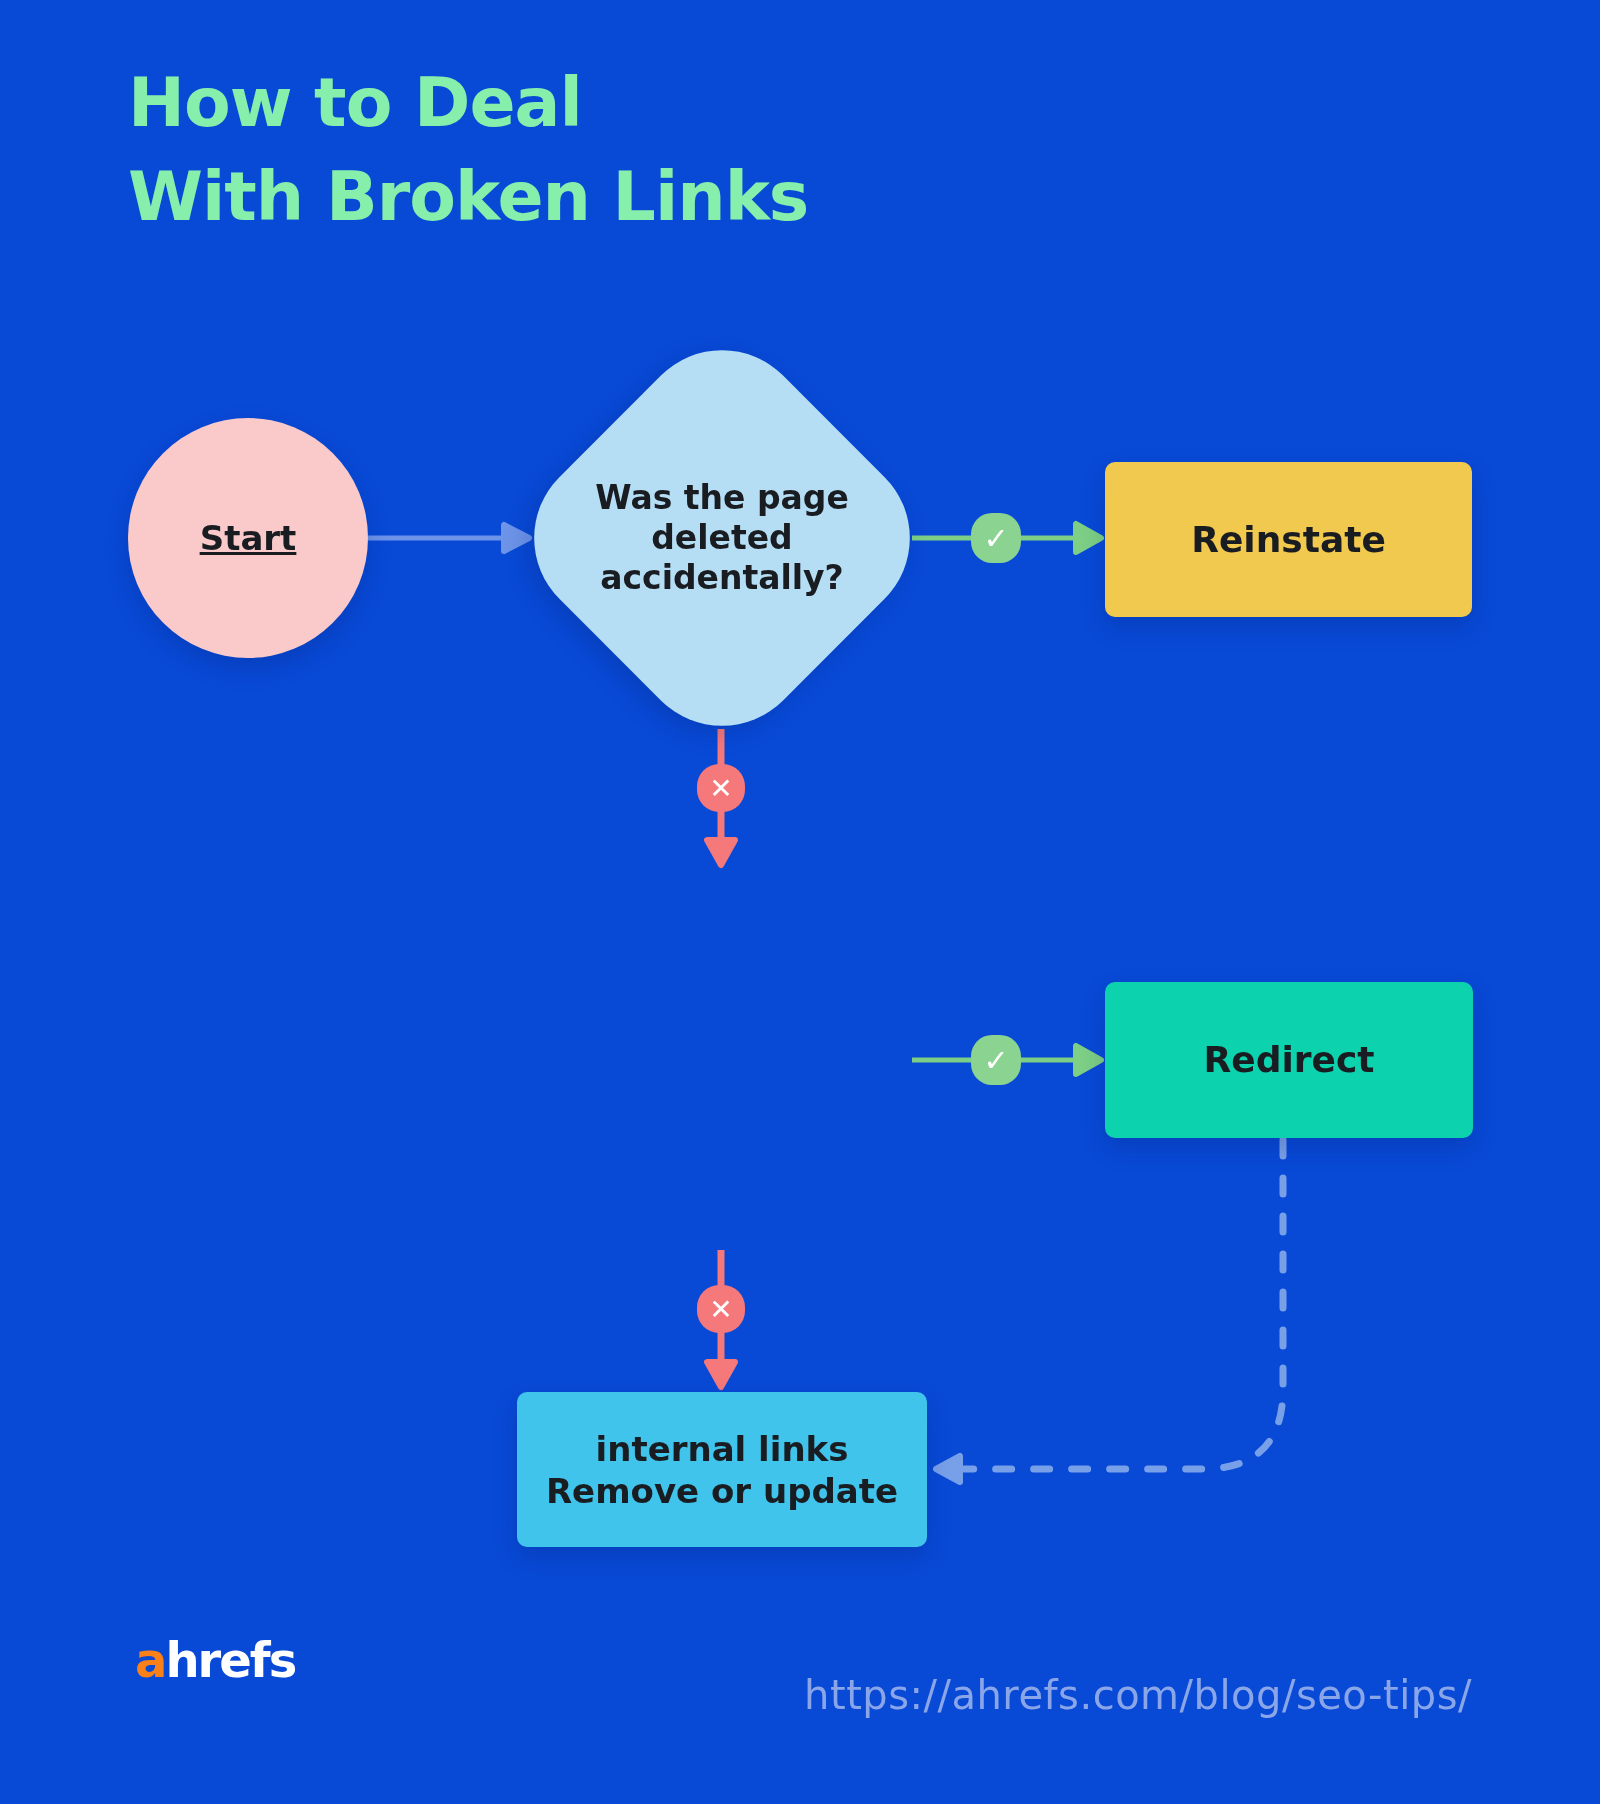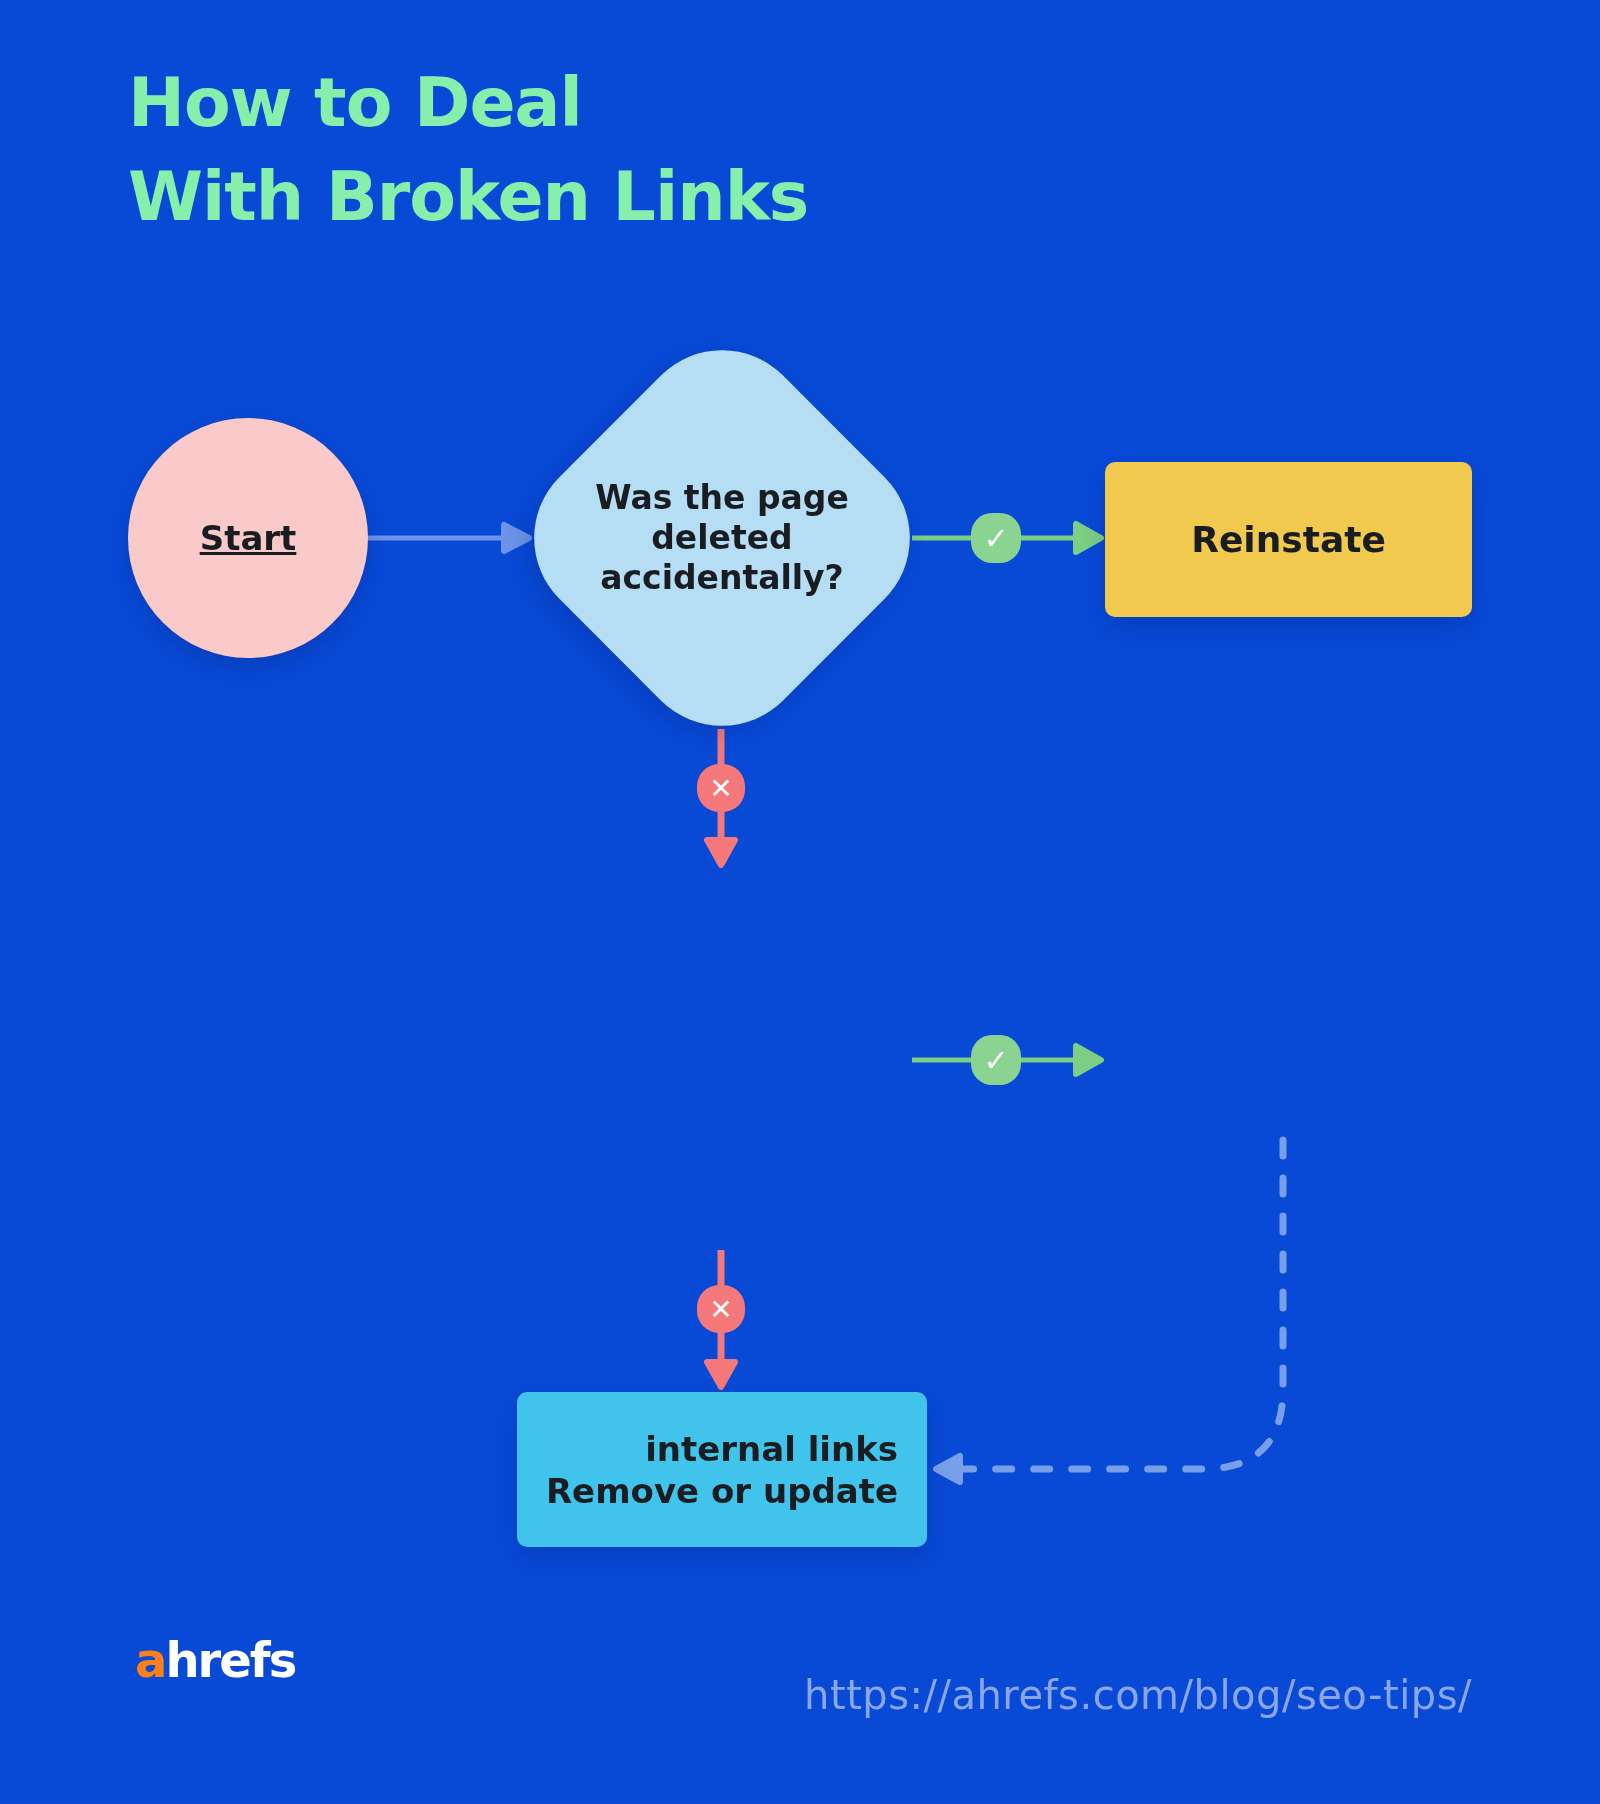--- a/index.html
+++ b/index.html
@@ -19,21 +19,21 @@
   .wire.blue{stroke:var(--blue-arrow,#6d94e9);stroke-width:5;}
   .wire.green{stroke:var(--green,#7ccf85);stroke-width:5;}
   .wire.red{stroke:var(--red,#f5797b);stroke-width:7;}
   .wire.dash{stroke:var(--dash,#78a0e9);stroke-width:7;stroke-dasharray:16 22;stroke-linecap:round;}
   .head{stroke-width:6;stroke-linejoin:round;}
   .head.blue{fill:var(--blue-arrow,#6d94e9);stroke:var(--blue-arrow,#6d94e9);}
   .head.green{fill:var(--green,#7ccf85);stroke:var(--green,#7ccf85);}
   .head.red{fill:var(--red,#f5797b);stroke:var(--red,#f5797b);}
   .head.dashhead{fill:var(--dash,#78a0e9);stroke:var(--dash,#78a0e9);}
   
-  .node-label{color:var(--ink,#191c21);font-weight:700;text-align:right;}
+  .node-label{color:var(--ink,#191c21);font-weight:700;text-align:center;}
   .start-node{
     position:absolute;left:128px;top:418px;width:240px;height:240px;border-radius:50%;
     background:var(--pink,#f9cac9);display:flex;align-items:center;justify-content:center;
     box-shadow:0 10px 24px rgba(2,20,80,.18);
   }
   .start-node .node-label{font-size:34px;text-decoration:underline;}
   .diamond{position:absolute;width:316px;height:316px;}
   .diamond-bg{
     position:absolute;inset:0;background:var(--diamond,#b5def5);
     border-radius:86px;transform:rotate(45deg);
@@ -123,20 +123,23 @@
       <div>deleted</div>
       <div>accidentally?</div>
     </div>
   </div>
 
   <div class="box yellow">
     <div class="node-label">Reinstate</div>
   </div>
 
 
+  <div class="box teal">
+    <div class="node-label">Redirect</div>
+  </div>
 
   <div class="box cyan">
     <div class="node-label">
       <div>internal links</div>
       <div>Remove or update</div>
     </div>
   </div>
 
   <div class="badge yes yes1">
     <span>✓</span>

